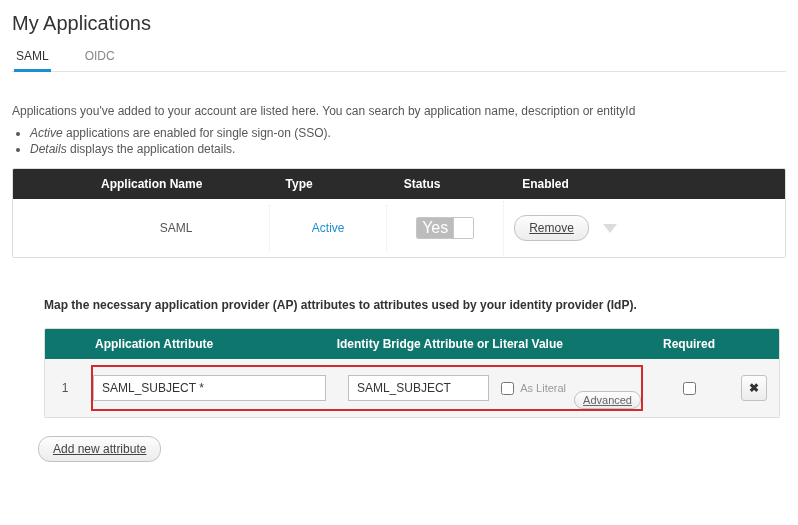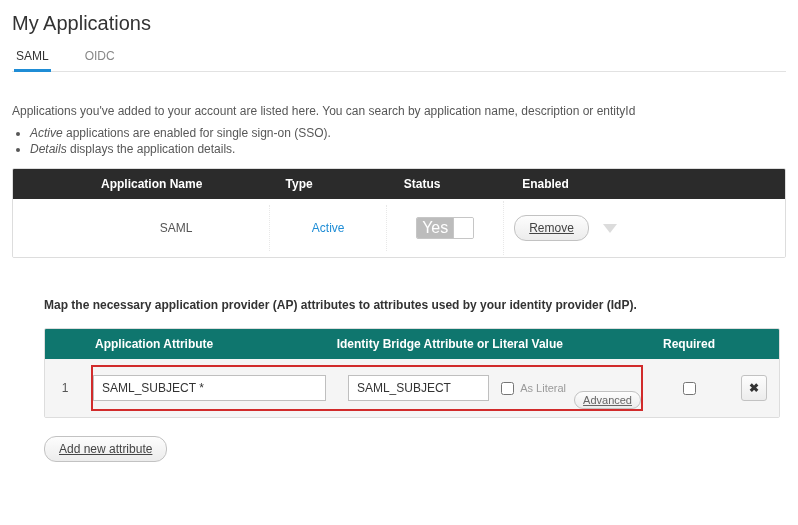--- a/index.html
+++ b/index.html
@@ -90,21 +90,21 @@
   .bridge-cell { display: flex; align-items: center; gap: 8px; }
   .aslit { display: flex; align-items: center; gap: 3px; color: #9a9a9a; font-size: 11px; white-space: nowrap; }
   .req-cell { text-align: center; }
   .del-cell { text-align: center; }
   .icon-x {
     display: inline-flex; width: 26px; height: 26px; border: 1px solid #c2c2c2; border-radius: 3px;
     background: linear-gradient(#fdfdfd,#ececec); align-items: center; justify-content: center;
     font-weight: bold; color: #333; cursor: pointer;
   }
 
-  .add-row { margin: 18px 0 0 26px; }
+  .add-row { margin: 18px 0 0 20px; }
 </style>
 </head>
 <body>
 
 <div class="page">
   <h1 class="page-title">My Applications</h1>
 
   <div class="tabs">
     <div class="tab active">SAML</div>
     <div class="tab">OIDC</div>

